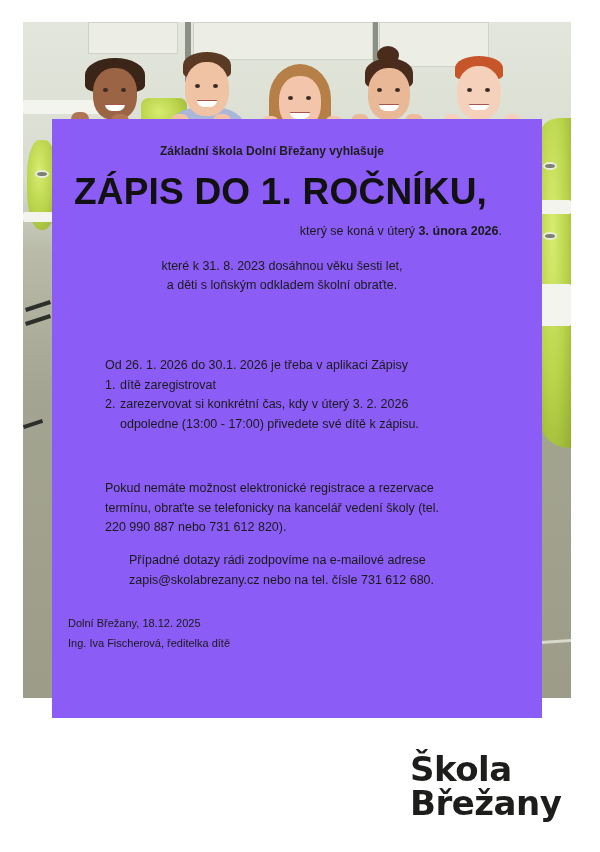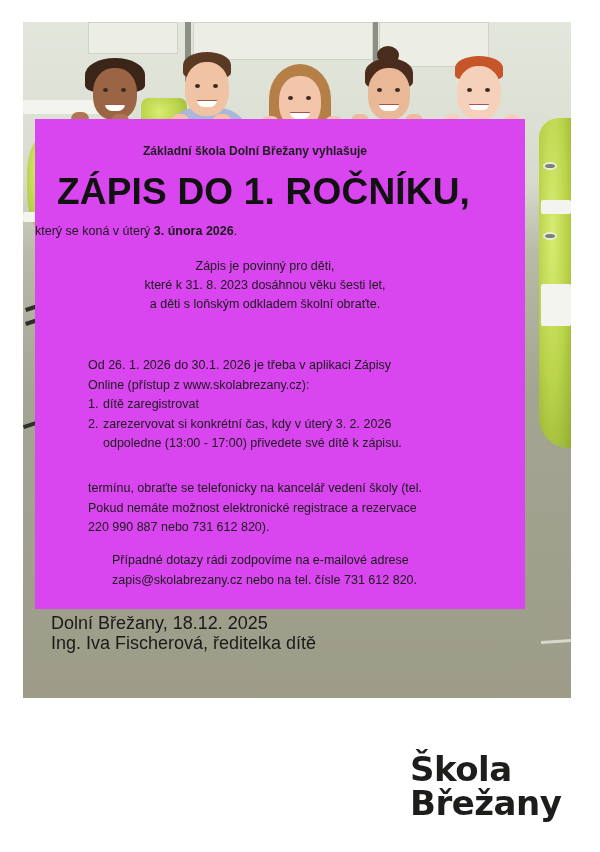--- a/index.html
+++ b/index.html
@@ -30,39 +30,39 @@
     .kid { position: absolute; }
     .kid .head { position: absolute; border-radius: 46% 46% 44% 44%; }
     .kid .hair { position: absolute; }
     .kid .shirt { position: absolute; border-radius: 30px 30px 0 0; }
     .kid .smile { position: absolute; background: #ffffff; border-radius: 0 0 10px 10px; border-top: 1px solid #a7544c; }
     .kid .eye { position: absolute; width: 5px; height: 4px; border-radius: 50%; background: #3a2a22; }
     .hand { position: absolute; width: 18px; height: 14px; border-radius: 7px 7px 3px 3px; }
 
     
     .panel {
-      position: absolute; left: 35px; top: 119px; width: 490px; height: 490px;
-      background: #d946ef;
+      position: absolute; left: 52px; top: 119px; width: 490px; height: 599px;
+      background: #8b5cf6;
     }
 
     .intro { position: absolute; left: 0; width: 100%; top: 25px; text-align: center; font-size: 12px; font-weight: bold; color: #1e1e1e; padding-right: 50px; }
     .title { position: absolute; left: 22px; top: 52px; font-size: 37px; font-weight: bold; color: #111; letter-spacing: .2px; white-space: nowrap; }
-    .date-line { position: absolute; left: 0; width: 100%; top: 105px; text-align: left; font-size: 12.5px; padding-right: 40px; }
+    .date-line { position: absolute; left: 0; width: 100%; top: 105px; text-align: right; font-size: 12.5px; padding-right: 40px; }
     .date-line b { font-weight: bold; }
 
     .centered-block { position: absolute; left: 0; width: 100%; top: 138px; text-align: center; font-size: 12.5px; line-height: 19px; padding-right: 30px; }
 
     .body-block { position: absolute; left: 53px; width: 380px; font-size: 12.5px; line-height: 19.6px; }
     .bb1 { top: 237px; }
     .bb2 { top: 360px; }
     .bb3 { top: 432px; margin-left: 24px; }
     .list-item { display: flex; }
     .list-item .num { width: 15px; flex: none; }
 
-    .signature { position: absolute; left: 16px; top: 495px; font-size: 18px; line-height: 19.6px; }
+    .signature { position: absolute; left: 16px; top: 495px; font-size: 11px; line-height: 19.6px; }
 
     
     .logo { position: absolute; left: 410px; top: 724px; width: 170px; height: 110px; }
     .logo-mark { position: absolute; left: 1px; top: 0; width: 28px; height: 24px; }
     .logo-line { position: absolute; left: 0; font-family: "DejaVu Sans", sans-serif; font-weight: bold; color: #1d1d1b; font-size: 34px; letter-spacing: -.5px; line-height: 1; white-space: nowrap; }
     .logo-l1 { top: 28px; }
     .logo-l2 { top: 62px; }
   </style>
 </head>
 <body>
@@ -148,47 +148,45 @@
 <div class="panel">
   <div class="intro">Základní škola Dolní Břežany vyhlašuje</div>
 
   <div class="title">ZÁPIS DO 1. ROČNÍKU,</div>
 
   <div class="date-line">
     <span>který se koná v úterý </span><b>3. února 2026</b><span>.</span>
   </div>
 
   <div class="centered-block">
-    <div>Zápis je povinný pro děti,</div>
     <div>které k 31. 8. 2023 dosáhnou věku šesti let,</div>
     <div>a děti s loňským odkladem školní obraťte.</div>
   </div>
 
   <div class="body-block bb1">
     <div>Od 26. 1. 2026 do 30.1. 2026 je třeba v aplikaci Zápisy</div>
-    <div>Online (přístup z www.skolabrezany.cz):</div>
     <div class="list-item">
       <span class="num">1.</span>
       <span>dítě zaregistrovat</span>
     </div>
     <div class="list-item">
       <span class="num">2.</span>
       <span style="width:350px;">zarezervovat si konkrétní čas, kdy v úterý 3. 2. 2026 odpoledne (13:00 - 17:00) přivedete své dítě k zápisu.</span>
     </div>
   </div>
 
   <div class="body-block bb2">
+    <div>Pokud nemáte možnost elektronické registrace a rezervace</div>
     <div>termínu, obraťte se telefonicky na kancelář vedení školy (tel.</div>
-    <div>Pokud nemáte možnost elektronické registrace a rezervace</div>
     <div>220 990 887 nebo 731 612 820).</div>
   </div>
 
   <div class="body-block bb3">
     <div>Případné dotazy rádi zodpovíme na e-mailové adrese</div>
-    <div>zapis@skolabrezany.cz nebo na tel. čísle 731 612 820.</div>
+    <div>zapis@skolabrezany.cz nebo na tel. čísle 731 612 680.</div>
   </div>
 
   <div class="signature">
     <div>Dolní Břežany, 18.12. 2025</div>
     <div>Ing. Iva Fischerová, ředitelka dítě</div>
   </div>
 </div>
 
 <div class="logo">
   <svg class="logo-mark" viewBox="0 0 28 24">

